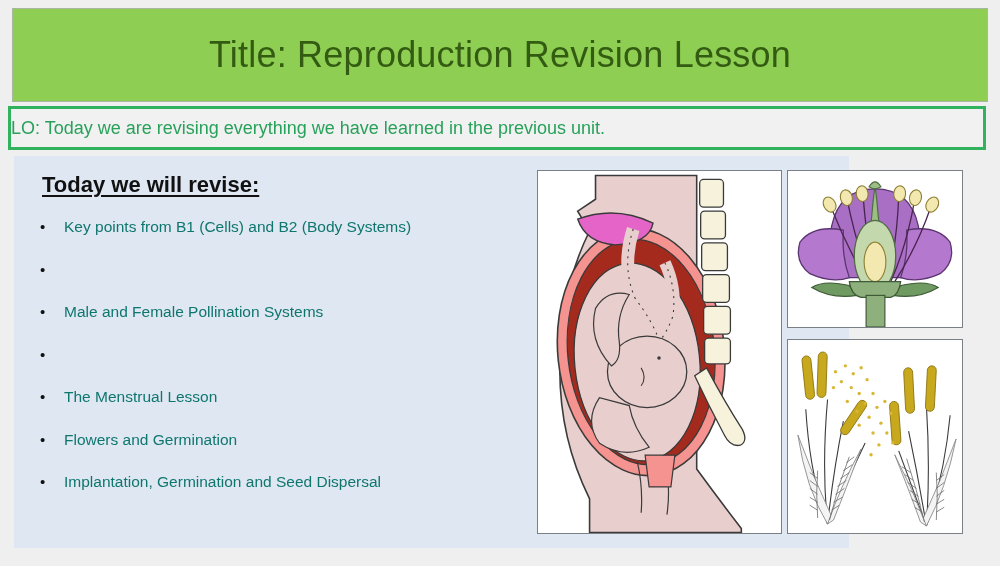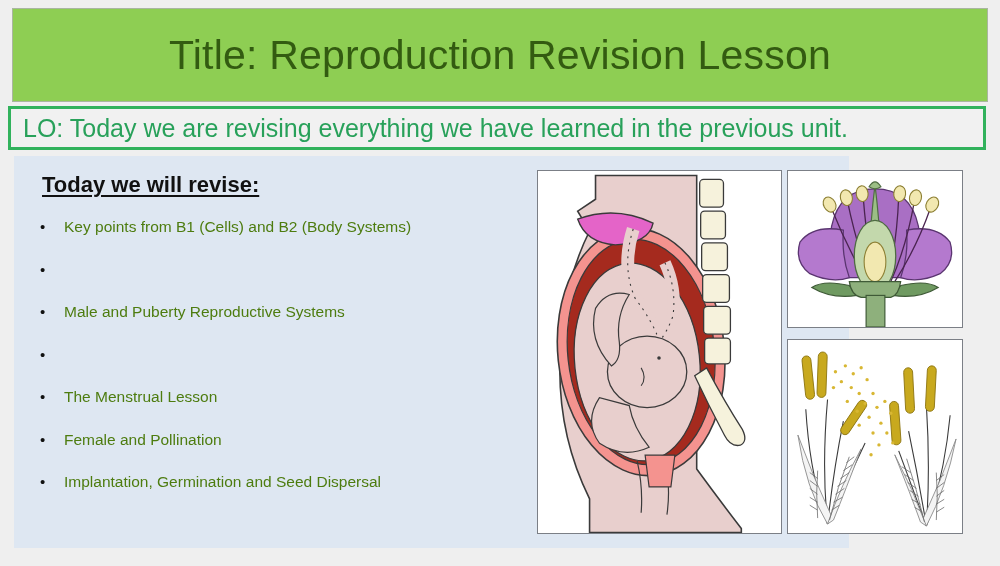--- a/index.html
+++ b/index.html
@@ -30,21 +30,21 @@
     width: 976px;
     height: 94px;
     background: #8ECE53;
     border: 1px solid #a9b6a0;
     box-sizing: border-box;
     display: flex;
     align-items: center;
     justify-content: center;
   }
   .title-text {
-    font-size: 41px;
+    font-size: 36px;
     color: #335B11;
     font-weight: 400;
     letter-spacing: 0.2px;
     line-height: 1;
     white-space: nowrap;
   }
 
   
   .lo-bar {
     position: absolute;
@@ -52,23 +52,22 @@
     top: 106px;
     width: 978px;
     height: 44px;
     background: #f1f1f1;
     border: 3px solid #31B25C;
     box-sizing: border-box;
     display: flex;
     align-items: center;
   }
   .lo-text {
-    font-size: 25px;
+    font-size: 18px;
     color: #28A15A;
-    padding-left: 12px;
     white-space: nowrap;
   }
 
   
   .body-panel {
     position: absolute;
     left: 14px;
     top: 156px;
     width: 835px;
     height: 392px;
@@ -110,21 +109,21 @@
     flex: 0 0 36px;
     text-align: left;
     padding-left: 12px;
     box-sizing: border-box;
     color: #111111;
     font-size: 15px;
     line-height: 1.2;
   }
   .bullet-label {
     font-size: 15.5px;
-    color: #4d7c0f;
+    color: #0f766e;
     white-space: nowrap;
   }
 
   
   .img-frame {
     position: absolute;
     background: #ffffff;
     border: 1.5px solid #7b7f86;
     box-sizing: border-box;
     overflow: hidden;
@@ -174,32 +173,32 @@
       <ul class="bullet-list">
         <li class="bullet-item">
           <span class="bullet-dot">•</span>
           <span class="bullet-label">Key points from B1 (Cells) and B2 (Body Systems)</span>
         </li>
         <li class="bullet-item">
           <span class="bullet-dot">•</span>
         </li>
         <li class="bullet-item">
           <span class="bullet-dot">•</span>
-          <span class="bullet-label">Male and Puberty Reproductive Systems</span>
+          <span class="bullet-label">Male and Female Pollination Systems</span>
         </li>
         <li class="bullet-item">
           <span class="bullet-dot">•</span>
         </li>
         <li class="bullet-item">
           <span class="bullet-dot">•</span>
           <span class="bullet-label">The Menstrual Lesson</span>
         </li>
         <li class="bullet-item">
           <span class="bullet-dot">•</span>
-          <span class="bullet-label">Female and Pollination</span>
+          <span class="bullet-label">Flowers and Germination</span>
         </li>
         <li class="bullet-item">
           <span class="bullet-dot">•</span>
           <span class="bullet-label">Implantation, Germination and Seed Dispersal</span>
         </li>
       </ul>
     </div>
 
     <div class="img-frame frame-fetus">
       <svg viewBox="0 0 245 364" preserveAspectRatio="xMidYMid meet">

